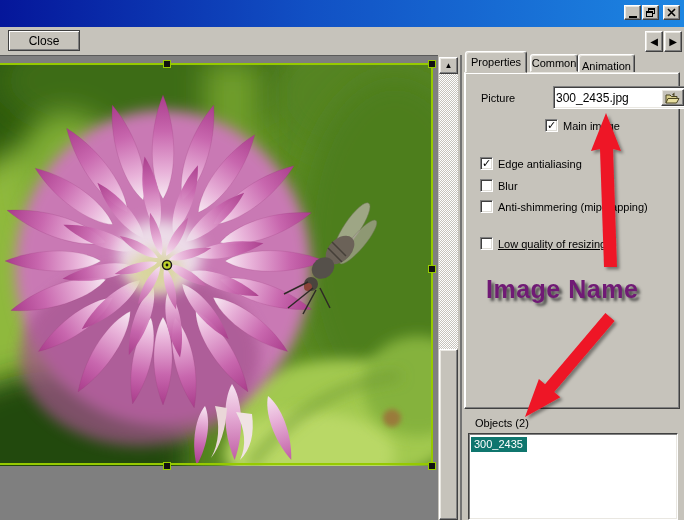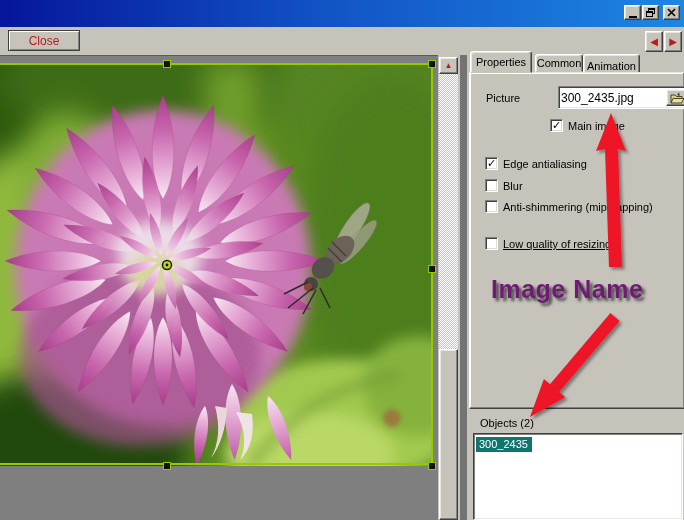--- a/index.html
+++ b/index.html
@@ -9,21 +9,21 @@
   
   .titlebar { position:absolute; left:0; top:0; width:684px; height:27px;
     background:linear-gradient(90deg,#05169a 0%,#1150c4 45%,#1d86e2 100%); }
   .winbtn { position:absolute; top:5px; width:17px; height:15px; background:#c6c3bb;
     border:1px solid; border-color:#ffffff #404040 #404040 #ffffff;
     box-shadow:inset -1px -1px 0 #808080, inset 1px 1px 0 #e9e7e1;
     display:flex; align-items:center; justify-content:center; }
   .toolbar { position:absolute; left:0; top:27px; width:684px; height:28px; background:#c6c3bb; }
   .btn { background:#c6c3bb; border:1px solid; border-color:#ffffff #404040 #404040 #ffffff;
     box-shadow:inset -1px -1px 0 #808080, inset 1px 1px 0 #e9e7e1;
-    display:flex; align-items:center; justify-content:center; font-size:12px; color:#b91c1c; }
+    display:flex; align-items:center; justify-content:center; font-size:12px; color:#000000; }
   .close-btn { position:absolute; left:8px; top:3px; width:72px; height:21px;
     border-color:#404040; box-shadow:inset 1px 1px 0 #fff, inset -1px -1px 0 #808080; }
   .nav-btn { position:absolute; top:4px; width:18px; height:21px; font-size:10px; }
 
   
   .canvas { position:absolute; left:0; top:55px; width:438px; height:465px;
     background:#7f7f7f; overflow:hidden; border-top:1px solid #5a5a5a; }
   .canvas svg { position:absolute; left:0; top:0; }
 
   
@@ -32,21 +32,21 @@
     background-image:linear-gradient(45deg,#c6c3bb 25%,transparent 25%,transparent 75%,#c6c3bb 75%),
       linear-gradient(45deg,#c6c3bb 25%,transparent 25%,transparent 75%,#c6c3bb 75%);
     background-size:2px 2px; background-position:0 0,1px 1px; }
   .scroll-up { position:absolute; left:0; top:0; width:19px; height:17px; font-size:8px; }
   .scroll-thumb { position:absolute; left:0; top:292px; width:19px; height:171px; background:#c6c3bb;
     border:1px solid; border-color:#ffffff #404040 #404040 #ffffff;
     box-shadow:inset -1px -1px 0 #808080, inset 1px 1px 0 #e9e7e1; }
 
   
   .rpanel { position:absolute; left:460px; top:55px; width:224px; height:465px;
-    background:#c6c3bb; border-left:7px solid #737373; }
+    background:#c6c3bb; border-left:2px solid #737373; }
   .tab { position:absolute; background:#c6c3bb; border:1px solid; border-color:#ffffff #404040 transparent #ffffff;
     box-shadow:inset -1px 0 0 #808080, inset 1px 1px 0 #e9e7e1;
     border-radius:3px 3px 0 0; font-size:11px; display:flex; align-items:center; justify-content:center; }
   .tab.active { z-index:5; }
   .tabcard { position:absolute; left:2px; top:17px; width:216px; height:337px; background:#c6c3bb;
     border:1px solid; border-color:#e9e7e1 #404040 #404040 #ffffff;
     box-shadow:inset -1px -1px 0 #808080, inset 1px 1px 0 #fff; }
 
   .lbl { position:absolute; font-size:11px; color:#000; white-space:nowrap; }
 

